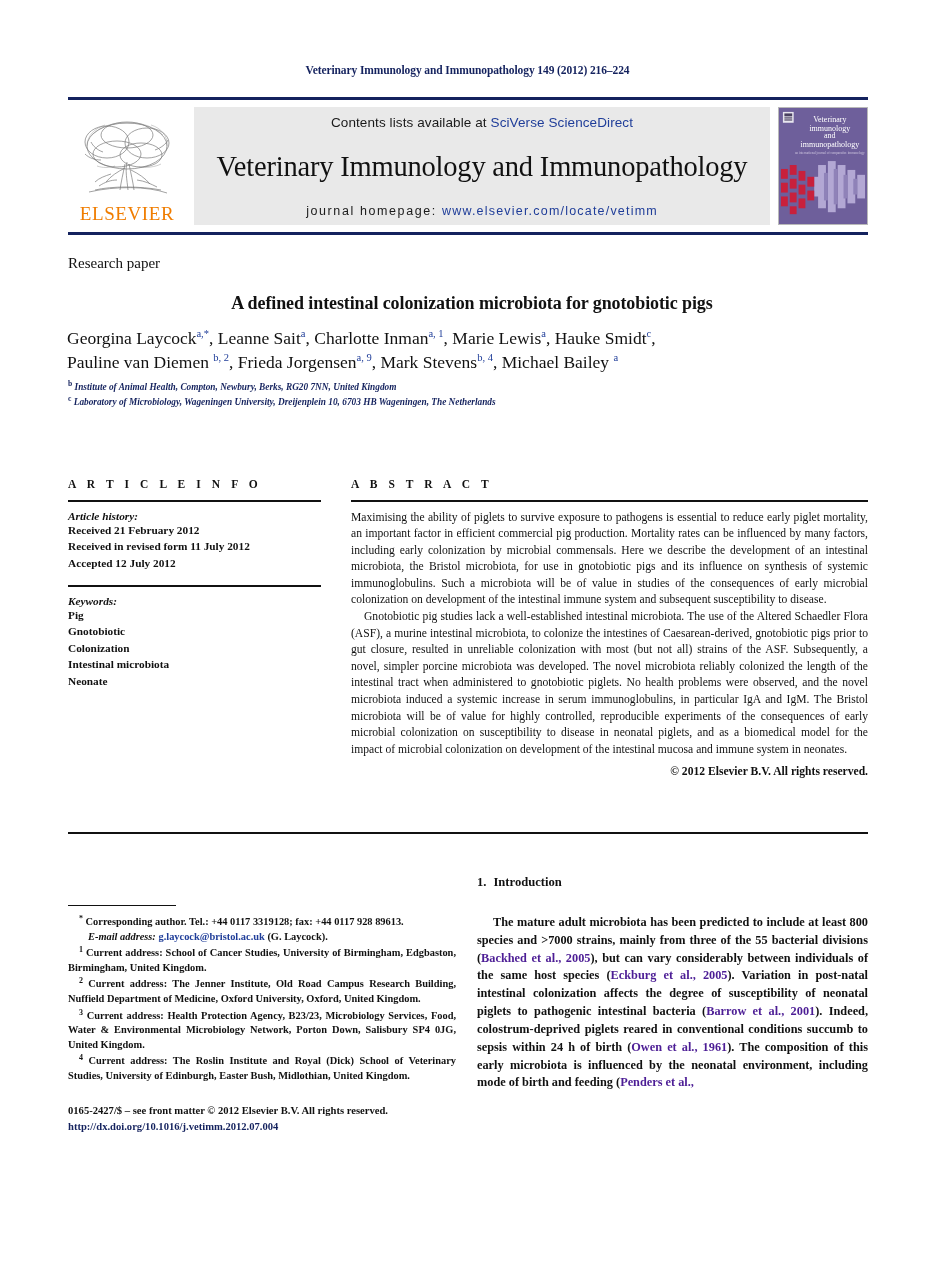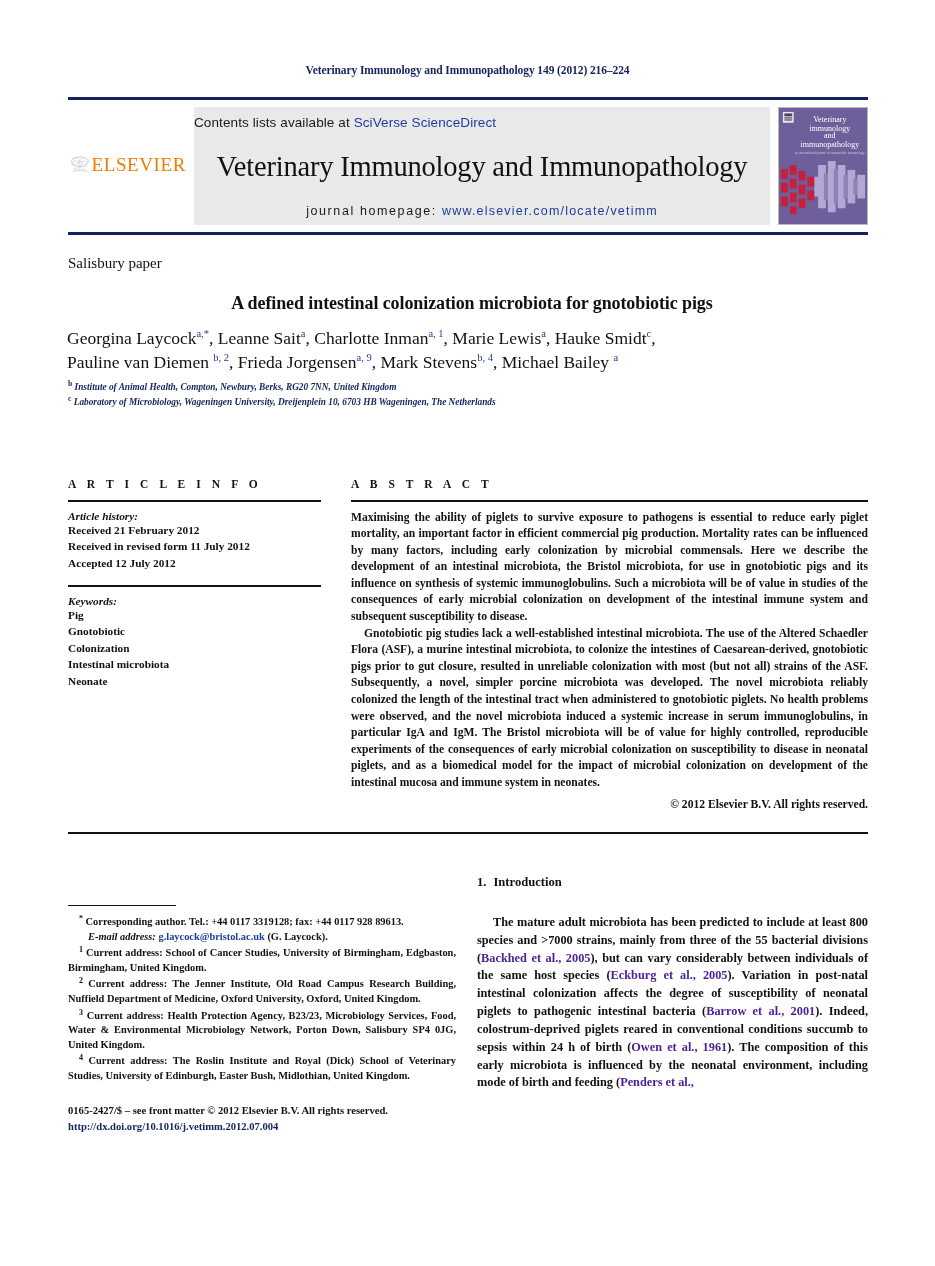--- a/index.html
+++ b/index.html
@@ -52,21 +52,21 @@
   .masthead-body {
     display: flex;
     align-items: stretch;
     margin-top: 7px;
     height: 118px;
   }
   .elsevier-logo {
     width: 118px;
     flex: 0 0 118px;
     display: flex;
-    flex-direction: row;
+    flex-direction: column;
     align-items: center;
     justify-content: flex-end;
     padding-bottom: 2px;
     text-align: center;
   }
   .tree-wrap {
     width: 112px;
     height: 90px;
     display: block;
   }
@@ -83,20 +83,21 @@
     flex: 1 1 auto;
     background: #e9e9e9;
     margin-left: 8px;
     margin-right: 8px;
     display: flex;
     flex-direction: column;
     justify-content: space-between;
     padding: 8px 0 7px 0;
   }
   .contents-line {
+    text-align: center;
     font-family: "Liberation Sans", sans-serif;
     font-size: 13.5px;
     color: #1a1a1a;
     letter-spacing: 0.1px;
   }
   .contents-line .sd-link {
     color: #1f3d99;
   }
   .journal-name {
     text-align: center;
@@ -223,21 +224,21 @@
     font-family: "Liberation Serif", serif;
     font-weight: bold;
   }
 
   .abstract-body {
     font-size: 11.6px;
     line-height: 1.43;
     text-align: justify;
     color: #111;
     font-family: "Liberation Serif", serif;
-    font-weight: bold;
+    font-weight: normal;
   }
   .abstract-body p { margin: 0; text-indent: 0; }
   .abstract-body p + p { text-indent: 13px; }
   .copyright {
     margin-top: 7px;
     text-align: right;
     font-size: 11.6px;
     font-weight: bold;
     color: #111;
     font-family: "Liberation Serif", serif;
@@ -410,21 +411,21 @@
             <rect x="29" y="70" width="7" height="10"></rect>
             <rect x="29" y="84" width="7" height="10"></rect>
           </g>
         </svg>
       </div>
     </div>
 
     <div class="rule-thick-bottom"></div>
   </div>
 
-  <div class="article-type">Salisbury paper</div>
+  <div class="article-type">Research paper</div>
 
   <h1 class="paper-title">A defined intestinal colonization microbiota for gnotobiotic pigs</h1>
 
   <div class="authors">
     <div>Georgina Laycock<sup>a,*</sup>, Leanne Sait<sup>a</sup>, Charlotte Inman<sup>a, 1</sup>, Marie Lewis<sup>a</sup>, Hauke Smidt<sup>c</sup>,</div>
     <div>Pauline van Diemen <sup>b, 2</sup>, Frieda Jorgensen<sup>a, 9</sup>, Mark Stevens<sup>b, 4</sup>, Michael Bailey <sup>a</sup></div>
   </div>
 
   <div class="affils">
     <span class="aff"><sup>b</sup> <span>Institute of Animal Health, Compton, Newbury, Berks, RG20 7NN, United Kingdom</span></span>

